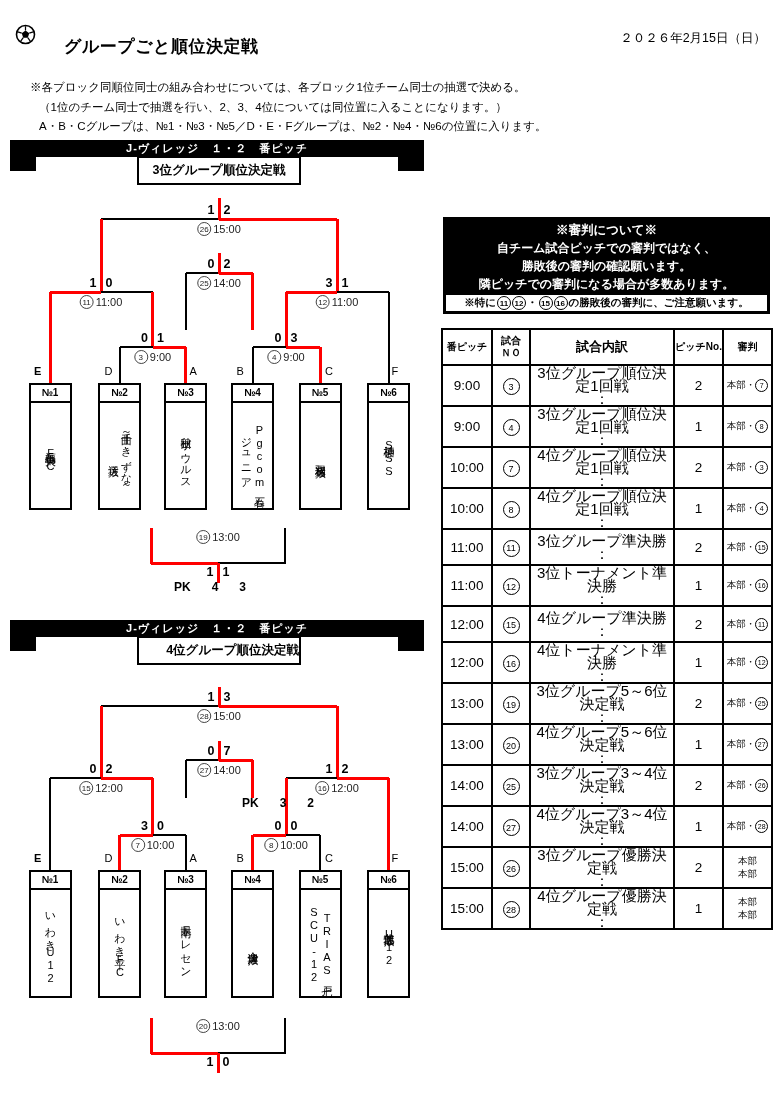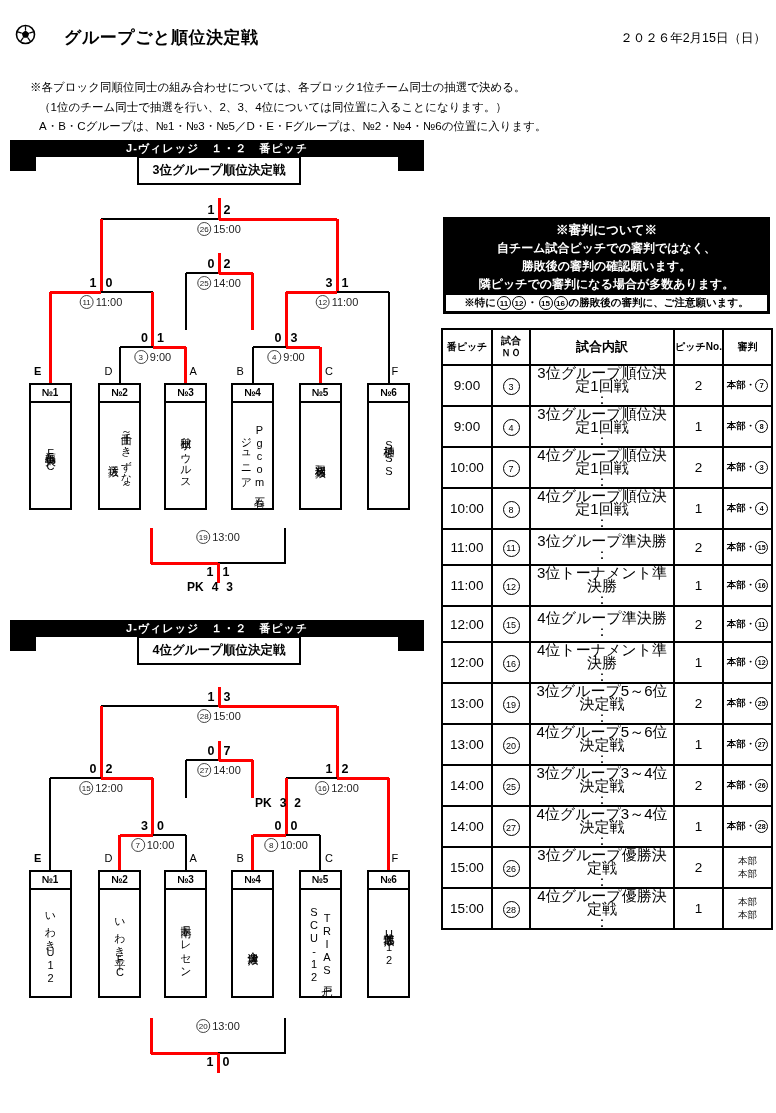--- a/index.html
+++ b/index.html
@@ -5,21 +5,21 @@
   html,body{margin:0;padding:0;background:#fff;}
   .page{position:relative;width:776px;height:1113px;background:#fff;overflow:hidden;
         font-family:"Liberation Sans",sans-serif;color:#000;}
   .abs{position:absolute;}
   
   .hl{position:absolute;background:#000;height:2px;}
   .hlr{position:absolute;background:#ff0000;height:3px;}
   .vl{position:absolute;background:#000;width:2px;}
   .vlr{position:absolute;background:#ff0000;width:3px;}
   
-  .title{position:absolute;left:64px;top:26px;font-size:17px;font-weight:bold;letter-spacing:.5px;}
+  .title{position:absolute;left:64px;top:35px;font-size:17px;font-weight:bold;letter-spacing:.5px;}
   .date{position:absolute;right:10px;top:30px;font-size:12.5px;}
   .notes{position:absolute;left:30px;top:78px;font-size:11.5px;line-height:19.5px;}
   .notes .ind{padding-left:9px;}
   
   .vbar{position:absolute;left:10px;width:414px;height:17px;background:#000;color:#fff;
         font-weight:bold;font-size:11px;text-align:center;line-height:17px;letter-spacing:1px;}
   .vtab{position:absolute;width:26px;height:14px;background:#000;}
   .btitle{position:absolute;left:137px;width:164px;background:#fff;border:2px solid #000;
         box-sizing:border-box;text-align:center;font-weight:bold;font-size:12.5px;padding:4px 0;}
   
@@ -29,21 +29,21 @@
   .namewrap{display:flex;justify-content:center;height:calc(100% - 18px);padding-top:4px;box-sizing:border-box;}
   .vname{writing-mode:vertical-rl;text-orientation:upright;white-space:pre-line;text-align:center;
        font-size:11px;line-height:13px;letter-spacing:1px;}
   .blt{position:absolute;font-size:11px;}
   .blt.bold{font-weight:bold;}
   
   .score{position:absolute;display:flex;gap:9px;font-size:12.5px;font-weight:bold;
        transform:translateX(-50%);white-space:nowrap;}
   .mtime{position:absolute;display:flex;align-items:center;gap:2px;font-size:11px;color:#222;
        transform:translateX(-50%);white-space:nowrap;}
-  .pk{position:absolute;display:flex;gap:8px;font-size:12px;font-weight:bold;
+  .pk{position:absolute;display:flex;gap:21px;font-size:12px;font-weight:bold;
        transform:translateX(-50%);white-space:nowrap;padding-left:6px;}
   .circ{display:inline-flex;align-items:center;justify-content:center;width:12px;height:12px;
        border:1px solid #444;border-radius:50%;font-size:8px;color:#222;flex:0 0 auto;
        font-weight:normal;letter-spacing:0;}
   
   .notice{position:absolute;left:443px;top:217px;width:327px;background:#000;border:1px solid #000;
        color:#fff;text-align:center;padding:3px 2px 2px;box-sizing:border-box;}
   .nt1{font-size:12.5px;font-weight:bold;line-height:18px;}
   .ntb{font-size:12px;font-weight:bold;line-height:18px;}
   .strip{margin-top:2px;background:#fff;color:#000;font-size:10.5px;font-weight:bold;
@@ -57,21 +57,21 @@
   .sched td{height:34px;}
   .thS{font-size:10px;}
   .thB{font-size:13px;}
   .pre{white-space:pre-line;line-height:12px;}
   .tdTime{font-size:13.5px;}
   .circ2{display:inline-flex;align-items:center;justify-content:center;width:15px;height:15px;
        border:1px solid #000;border-radius:50%;font-size:9px;margin:auto;}
   .tdDesc{font-size:15px;line-height:13px;}
   .tdPitch{font-size:13.5px;}
   .tdRef{font-size:9.5px;}
-  .refline{display:flex;align-items:center;justify-content:center;gap:0;font-weight:bold;}
+  .refline{display:flex;align-items:center;justify-content:center;gap:0;}
   .circ3{display:inline-flex;align-items:center;justify-content:center;width:11px;height:11px;
        border:1px solid #000;border-radius:50%;font-size:7px;flex:0 0 auto;}
 </style>
 </head>
 <body>
 
 <div class="page" id="stage">
 
   <span class="abs" style="left:15px;top:24px;">
     <svg width="21" height="21" viewBox="0 0 24 24">
@@ -96,21 +96,21 @@
   </div>
 
   <div class="vbar" style="top:140px;">J-ヴィレッジ　１・２　番ピッチ</div>
   <div class="vtab" style="left:10px;top:157px;"></div>
   <div class="vtab" style="left:398px;top:157px;"></div>
   <div class="btitle" style="top:156px;">3位グループ順位決定戦</div>
 
   <div class="vbar" style="top:620px;">J-ヴィレッジ　１・２　番ピッチ</div>
   <div class="vtab" style="left:10px;top:637px;"></div>
   <div class="vtab" style="left:398px;top:637px;"></div>
-  <div class="btitle" style="top:636px;">4位グループ順位決定戦</div>
+  <div class="btitle" style="top:636px;text-align:right;">4位グループ順位決定戦</div>
 
   <div class="notice">
     <div class="nt1">※審判について※</div>
     <div class="ntb">自チーム試合ピッチでの審判ではなく、</div>
     <div class="ntb">勝敗後の審判の確認願います。</div>
     <div class="ntb">隣ピッチでの審判になる場合が多数あります。</div>
     <div class="strip">
       <span>※特に</span>
       <span class="circK">11</span>
       <span class="circK">12</span>

